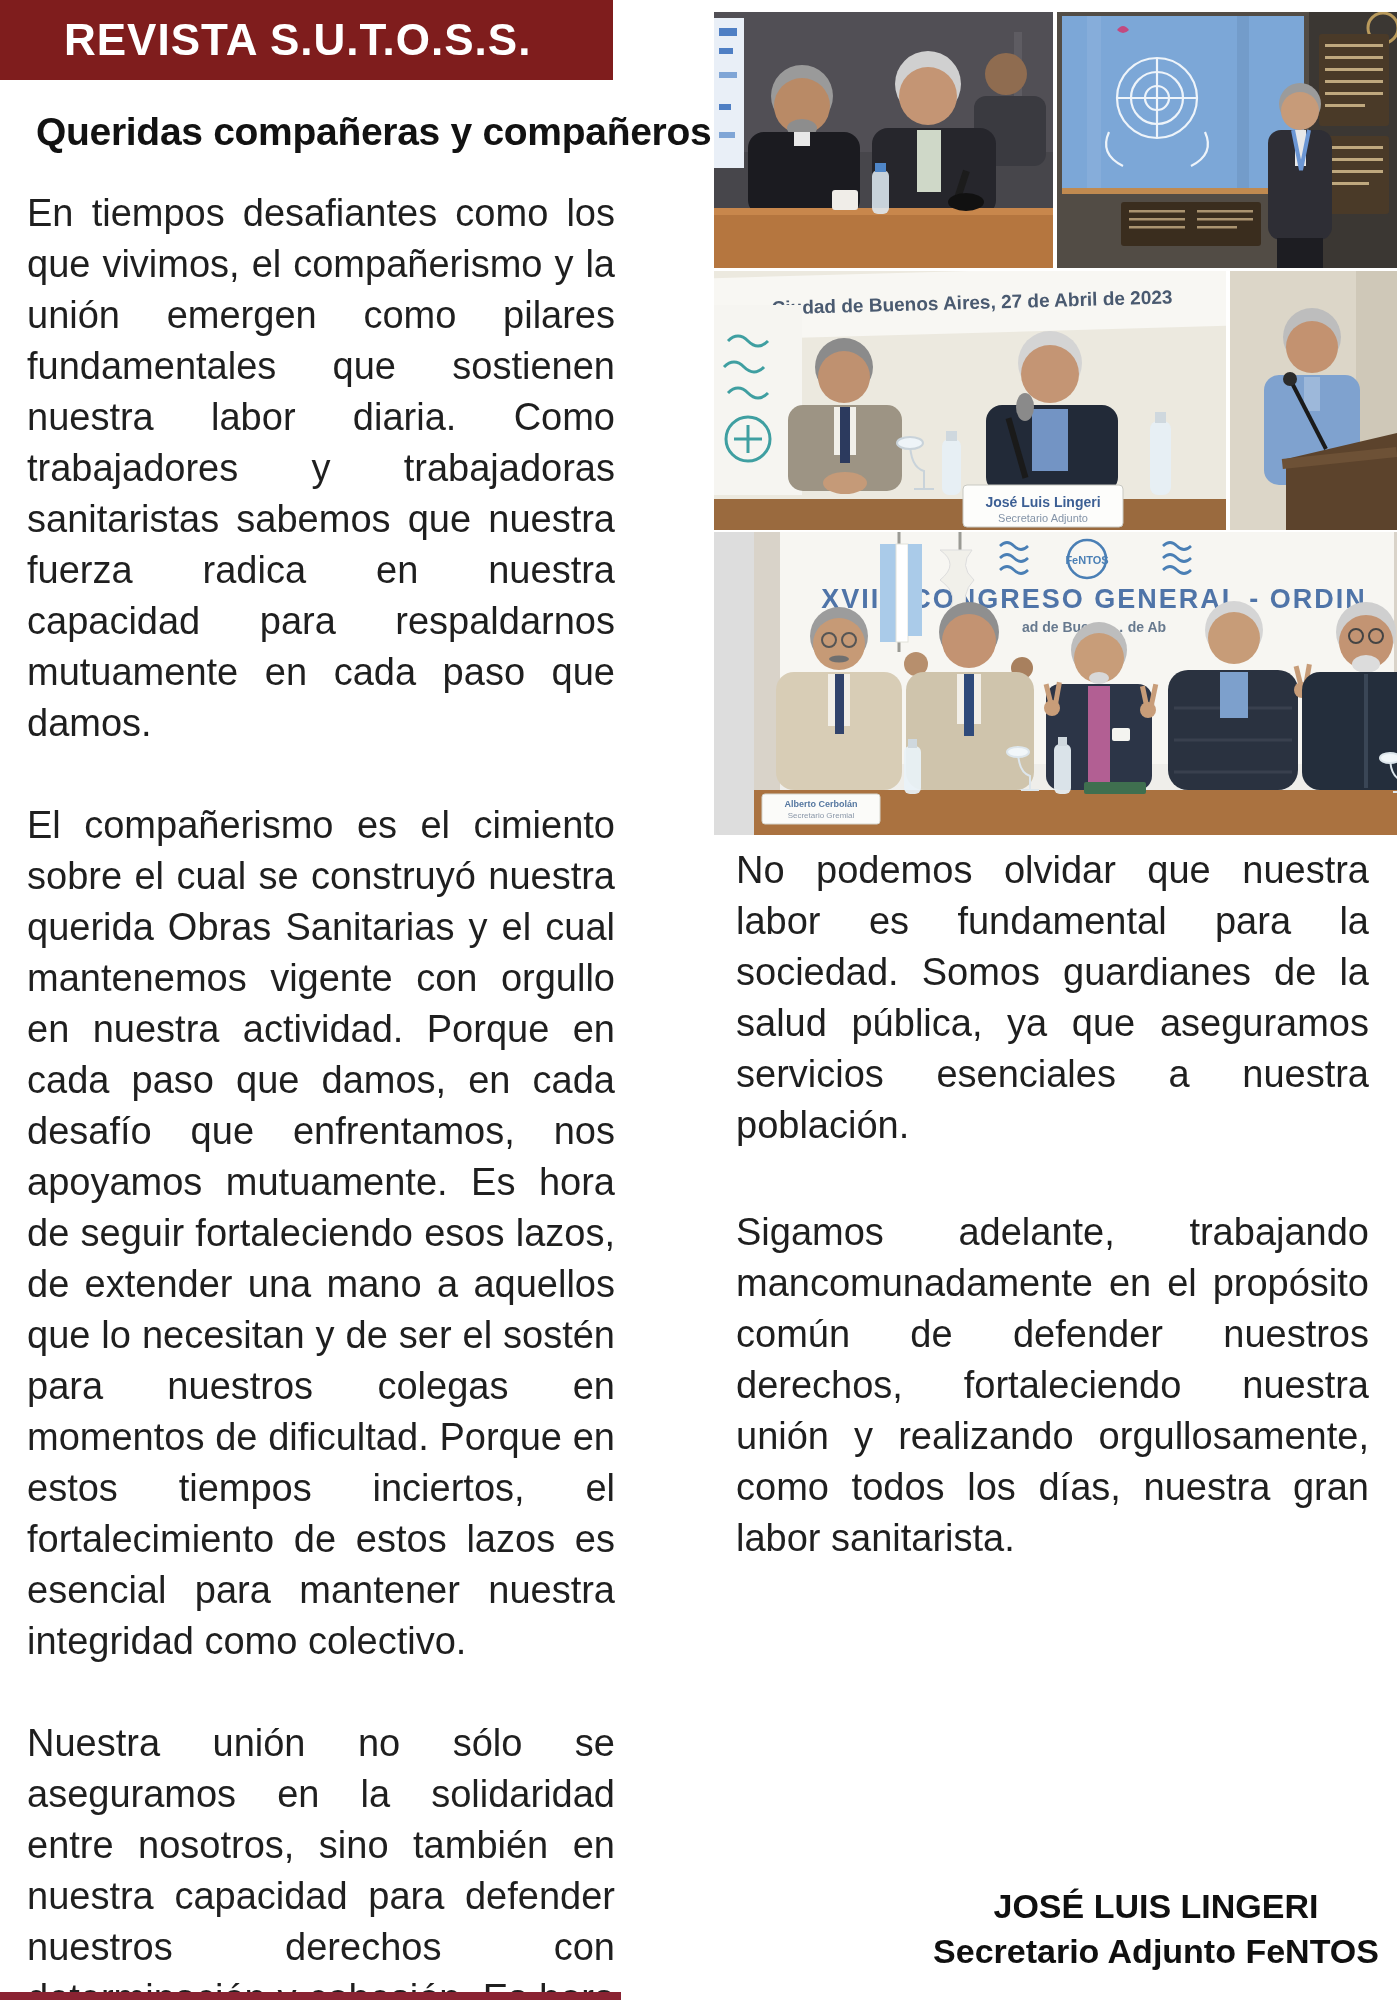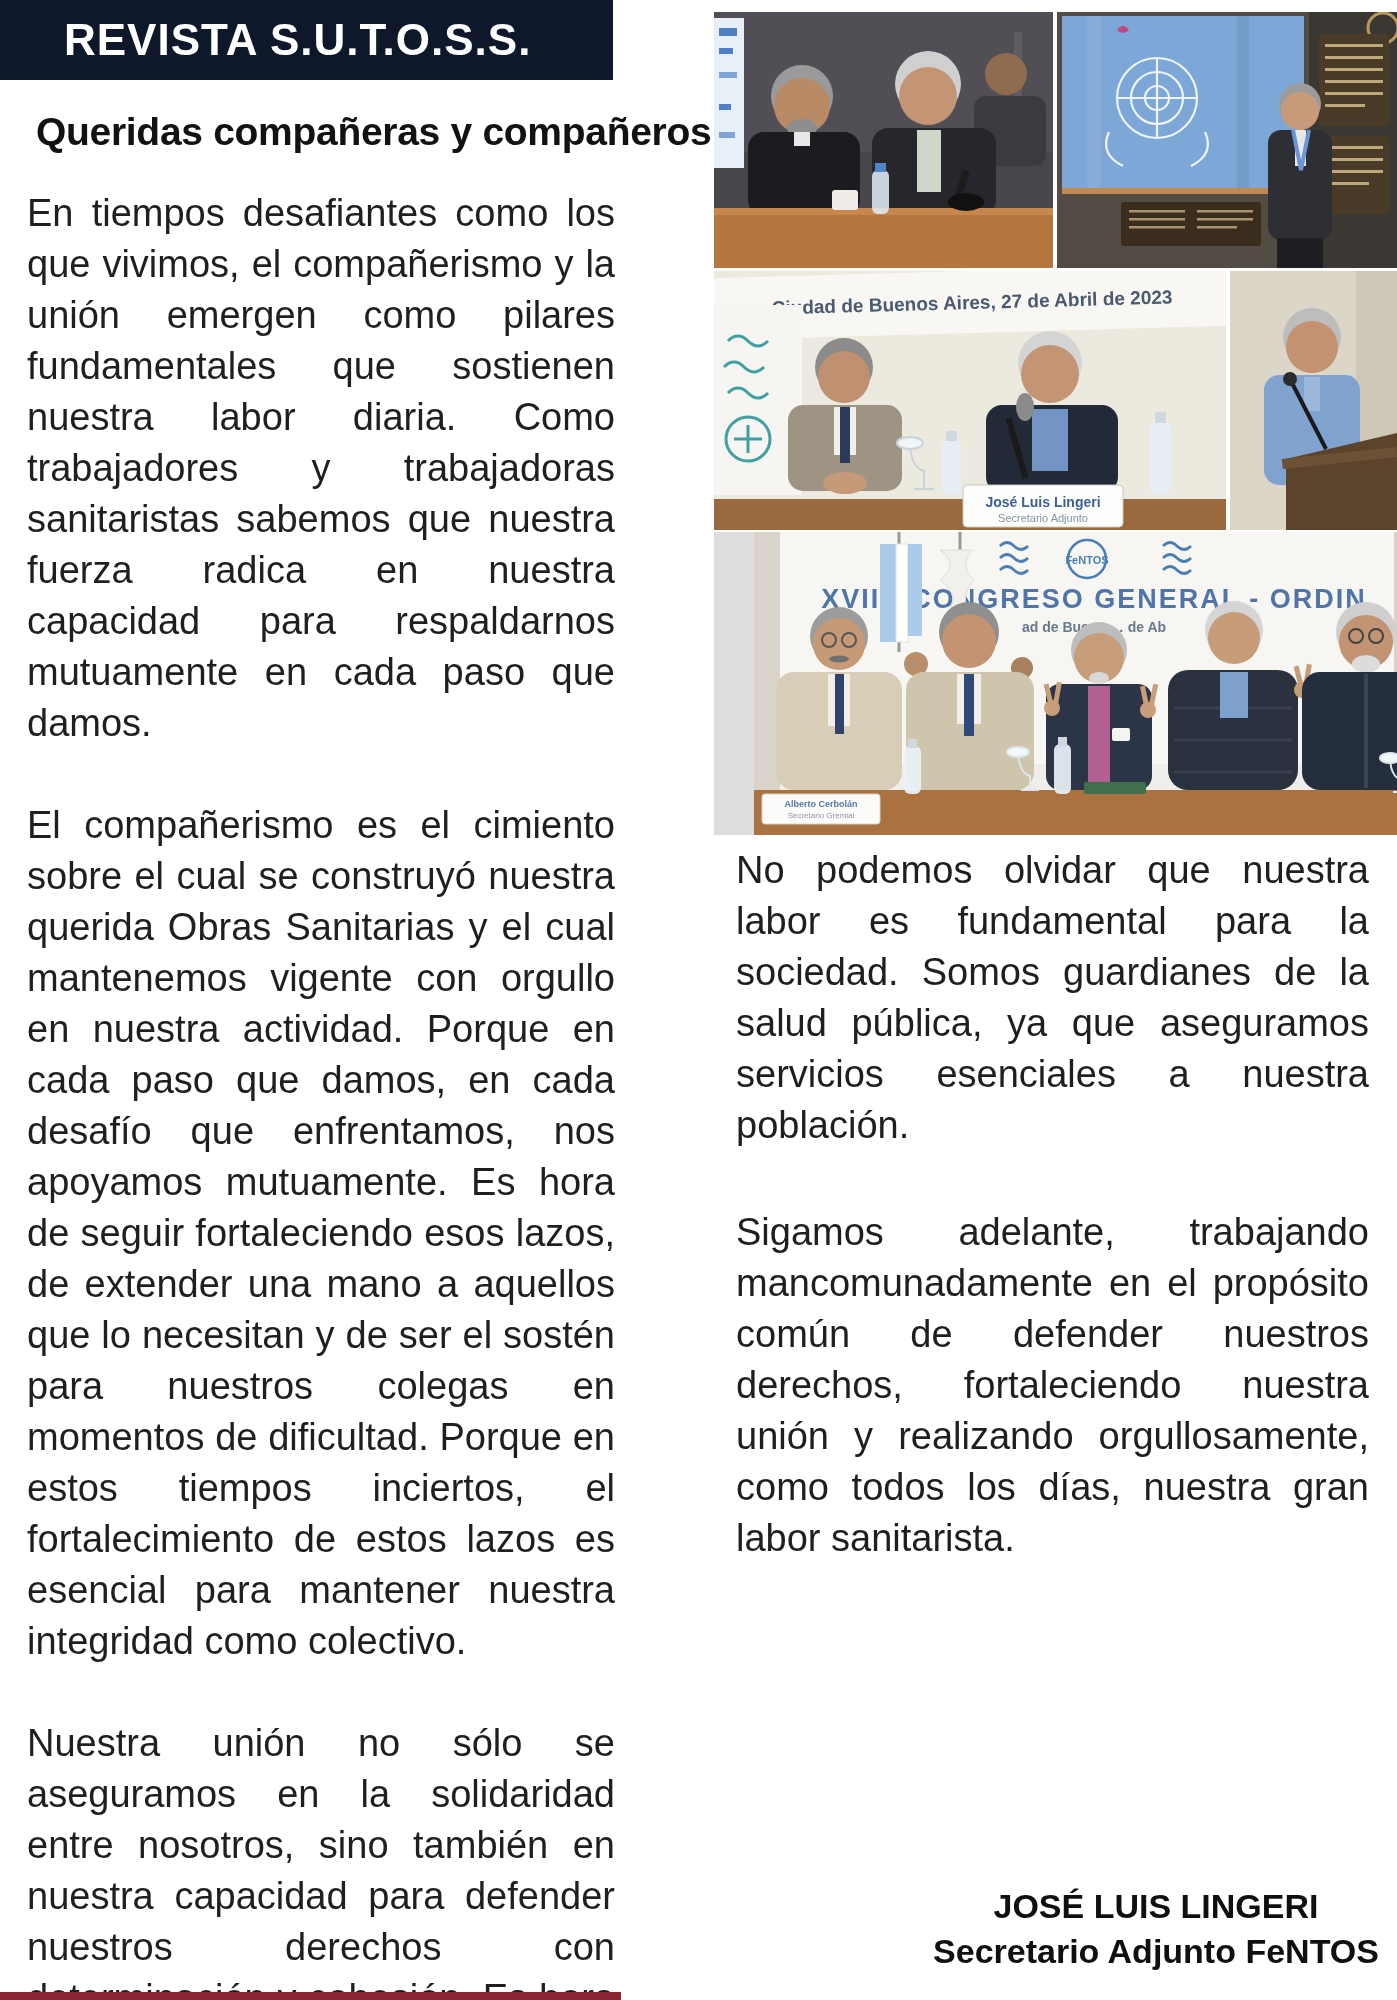--- a/index.html
+++ b/index.html
@@ -1,21 +1,21 @@
 <!DOCTYPE html>
 <html><head>
 <meta charset="utf-8">
 <style>
   html,body{margin:0;padding:0;}
   body{
     width:1397px;height:2000px;position:relative;background:#ffffff;
     font-family:"Liberation Sans", sans-serif;color:#1e1e1e;overflow:hidden;
   }
   .banner{
-    position:absolute;left:0;top:0;width:613px;height:80px;background:#0f172a;
+    position:absolute;left:0;top:0;width:613px;height:80px;background:#7f1d1d;
     display:flex;align-items:center;
   }
   .banner-title{
     color:#ffffff;font-weight:bold;font-size:44px;letter-spacing:1px;padding-left:64px;
     white-space:nowrap;
   }
   .salutation{
     position:absolute;left:36px;top:110px;font-size:39px;font-weight:bold;color:#121212;
     letter-spacing:-0.3px;white-space:nowrap;
   }

